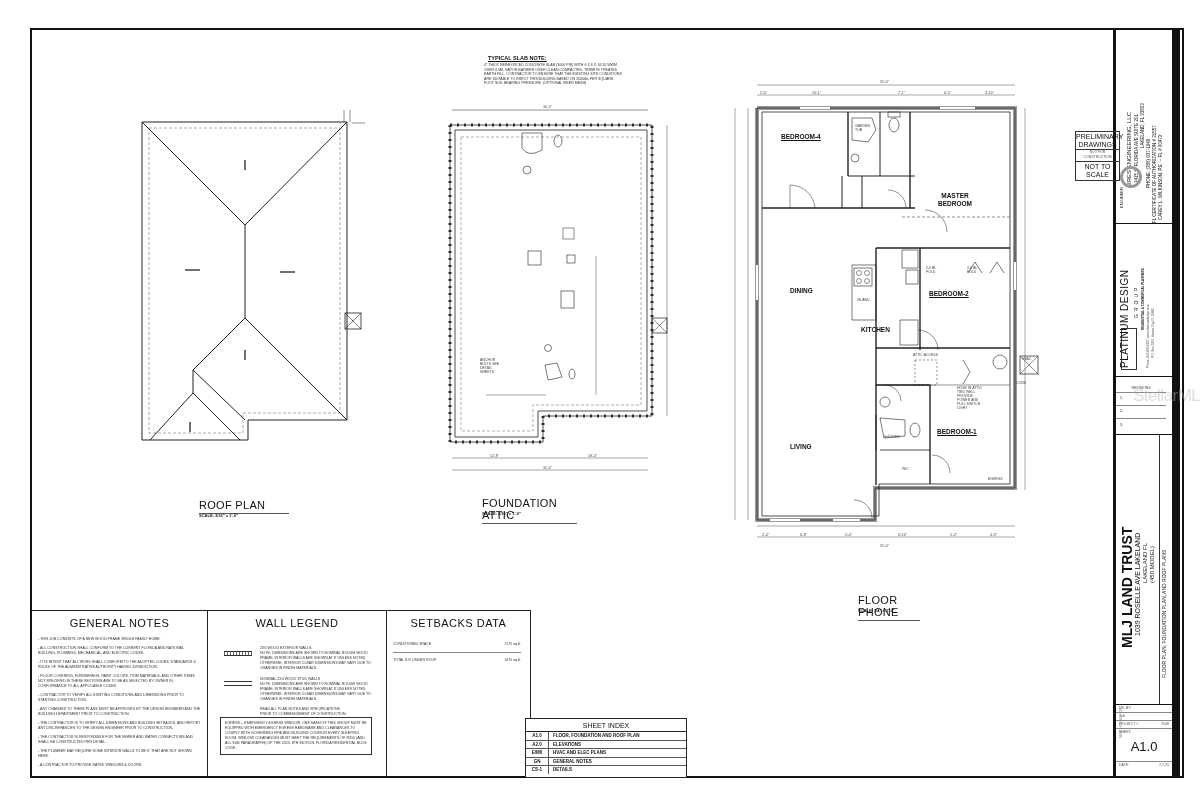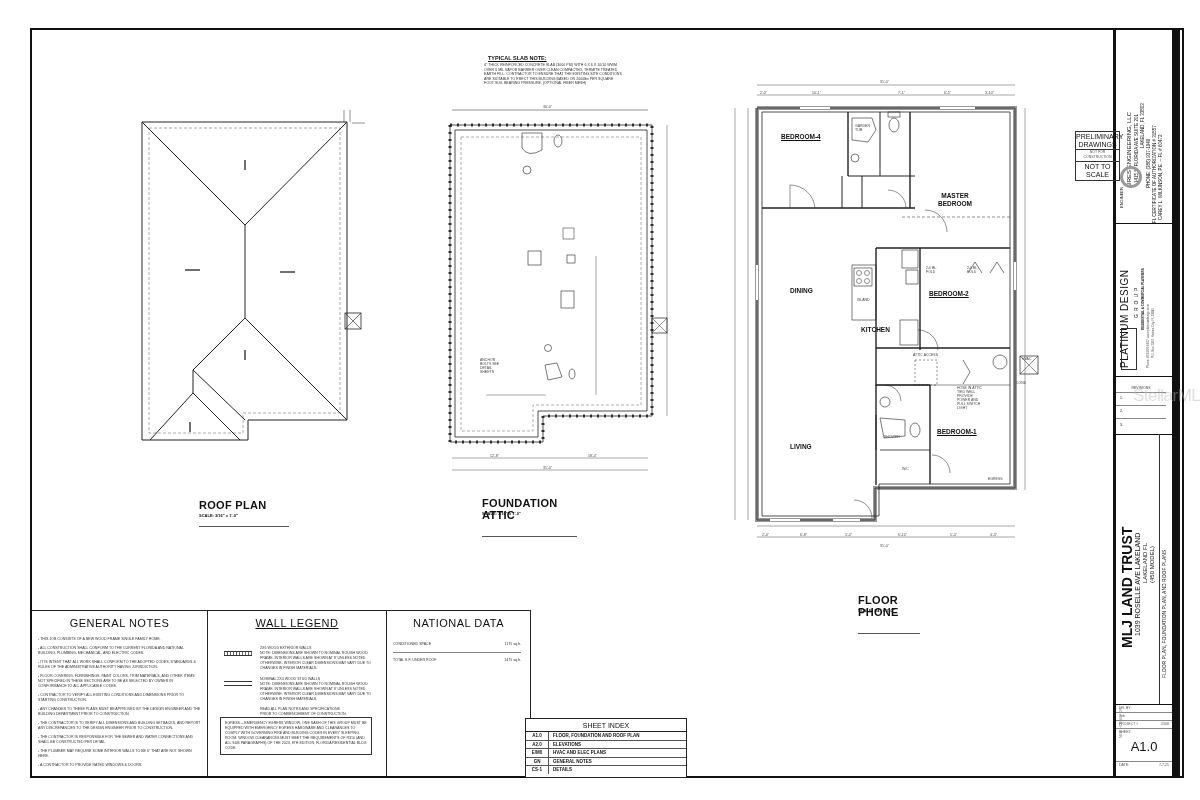--- a/index.html
+++ b/index.html
@@ -1,21 +1,21 @@
 <!DOCTYPE html>
 <html><head>
 <meta charset="utf-8">
 <style>
   html,body{margin:0;padding:0;background:#fff;}
   body{width:1200px;height:800px;position:relative;overflow:hidden;font-family:"Liberation Sans",sans-serif;color:#111;}
   .sheet{position:absolute;left:30px;top:28px;width:1154px;height:750px;border:2px solid #111;box-sizing:border-box;}
   .inner-border{position:absolute;left:1113px;top:28px;width:3px;height:750px;background:#111;}
   .abs{position:absolute;}
   .vtext{position:absolute;transform-origin:left top;transform:rotate(-90deg);white-space:nowrap;}
-  .plan-title{position:absolute;font-size:11px;letter-spacing:.3px;border-bottom:1px solid #555;padding-bottom:15px;font-weight:bold;}
+  .plan-title{position:absolute;font-size:11px;letter-spacing:.3px;border-bottom:1px solid #555;padding-bottom:2px;}
   .plan-scale{position:absolute;font-size:4px;font-weight:bold;}
   .notebox{position:absolute;border:1px solid #222;box-sizing:border-box;background:#fff;}
   .notebox h3{margin:0;text-align:center;font-weight:normal;font-size:10.5px;letter-spacing:.5px;padding-top:6px;}
   .note{font-size:3.6px;line-height:5px;color:#333;margin:0 6px 4px 6px;text-transform:uppercase;}
   .room{position:absolute;font-size:6.5px;font-weight:bold;white-space:nowrap;}
   .dim{position:absolute;font-size:3.5px;color:#444;white-space:nowrap;}
   .sidx{position:absolute;left:525px;top:718px;width:162px;height:60px;border:1px solid #222;box-sizing:border-box;background:#fff;}
   .sidx .hdr{text-align:center;font-size:7px;padding:3px 0 2px;border-bottom:1px solid #222;}
   .sidx .row{display:flex;font-size:4.5px;font-weight:bold;border-bottom:1px solid #555;height:7.5px;align-items:center;}
   .sidx .row .c1{width:22px;text-align:center;border-right:1px solid #555;height:100%;line-height:7.5px;}
@@ -291,39 +291,39 @@
   <div class="note">- FLOOR COVERING, FURNISHINGS, PAINT COLORS, TRIM MATERIALS, AND OTHER ITEMS NOT SPECIFIED IN THESE SECTIONS ARE TO BE AS SELECTED BY OWNER IN CONFORMANCE TO ALL APPLICABLE CODES.</div>
   <div class="note">- CONTRACTOR TO VERIFY ALL EXISTING CONDITIONS AND DIMENSIONS PRIOR TO STARTING CONSTRUCTION.</div>
   <div class="note">- ANY CHANGES TO THESE PLANS MUST BE APPROVED BY THE DESIGN ENGINEER AND THE BUILDING DEPARTMENT PRIOR TO CONSTRUCTION.</div>
   <div class="note">- THE CONTRACTOR IS TO VERIFY ALL DIMENSIONS AND BUILDING SETBACKS, AND REPORT ANY DISCREPANCIES TO THE DESIGN ENGINEER PRIOR TO CONSTRUCTION.</div>
   <div class="note">- THE CONTRACTOR IS RESPONSIBLE FOR THE SEWER AND WATER CONNECTIONS AND SHALL BE CONSTRUCTED PER DETAIL.</div>
   <div class="note">- THE PLUMBER MAY REQUIRE SOME INTERIOR WALLS TO BE 6" THAT ARE NOT SHOWN HERE.</div>
   <div class="note">- A CONTRACTOR TO PROVIDE RATED WINDOWS &amp; DOORS.</div>
 </div>
 
 <div class="notebox" style="left:207px;top:610px;width:180px;height:168px;border-bottom:2px solid #111;">
-  <h3 style="font-size:11px;margin-bottom:10px;text-decoration:underline;">WALL LEGEND</h3>
+  <h3 style="font-size:11px;margin-bottom:10px;">WALL LEGEND</h3>
   <div class="abs" style="left:16px;top:40px;width:28px;height:3px;border-top:1px solid #333;border-bottom:1px solid #333;background:repeating-linear-gradient(90deg,#666 0 1px,transparent 1px 3px);"></div>
   <div class="abs" style="left:52px;top:35px;width:118px;">
     <div class="note" style="margin:0;">2x6 WOOD EXTERIOR WALLS</div>
     <div class="note" style="margin:0;">NOTE: DIMENSIONS ARE SHOWN TO NOMINAL ROUGH WOOD FRAME. INTERIOR WALLS ARE SHOWN AT 8' UNLESS NOTED OTHERWISE. INTERIOR CLEAR DIMENSIONS MAY VARY DUE TO CHANGES IN FINISH MATERIALS.</div>
   </div>
   <div class="abs" style="left:16px;top:70px;width:28px;height:3px;border-top:1px solid #333;border-bottom:1px solid #333;"></div>
   <div class="abs" style="left:52px;top:66px;width:118px;">
     <div class="note" style="margin:0;">NOMINAL 2x4 WOOD STUD WALLS</div>
     <div class="note" style="margin:0;">NOTE: DIMENSIONS ARE SHOWN TO NOMINAL ROUGH WOOD FRAME. INTERIOR WALLS ARE SHOWN AT 8' UNLESS NOTED OTHERWISE. INTERIOR CLEAR DIMENSIONS MAY VARY DUE TO CHANGES IN FINISH MATERIALS.</div>
   </div>
   <div class="abs note" style="left:52px;top:96px;width:90px;margin:0;">READ ALL PLAN NOTES AND SPECIFICATIONS PRIOR TO COMMENCEMENT OF CONSTRUCTION.</div>
   <div class="abs" style="left:12px;top:106px;width:152px;height:38px;border:1px solid #333;box-sizing:border-box;padding:3px 4px;">
     <div class="note" style="margin:0;">EGRESS -- EMERGENCY EGRESS WINDOW, ONE SASH OF THIS GROUP MUST BE EQUIPPED WITH EMERGENCY EGRESS HARDWARE AND CLEARANCES TO COMPLY WITH GOVERNING FIRE AND BUILDING CODES IN EVERY SLEEPING ROOM. WINDOW CLEARANCES MUST MEET THE REQUIREMENTS OF R310 (AND ALL SUB PARAGRAPHS) OF THE 2023, 8th EDITION, FLORIDA RESIDENTIAL BLDG CODE.</div>
   </div>
 </div>
 
 <div class="notebox" style="left:386px;top:610px;width:145px;height:168px;border-bottom:2px solid #111;">
-  <h3 style="font-size:11px;">NATIONAL DATA</h3>
+  <h3 style="font-size:11px;">SETBACKS DATA</h3>
   <div class="abs" style="left:6px;top:31px;width:128px;font-size:3.6px;color:#333;">
     <span>CONDITIONED SPACE</span>
     <span style="float:right;">1175 sq.ft.</span>
   </div>
   <div class="abs" style="left:6px;top:41px;width:128px;height:1px;background:#888;"></div>
   <div class="abs" style="left:6px;top:47px;width:128px;font-size:3.6px;color:#333;">
     <span>TOTAL S.F. UNDER ROOF</span>
     <span style="float:right;">1475 sq.ft.</span>
   </div>
 </div>

